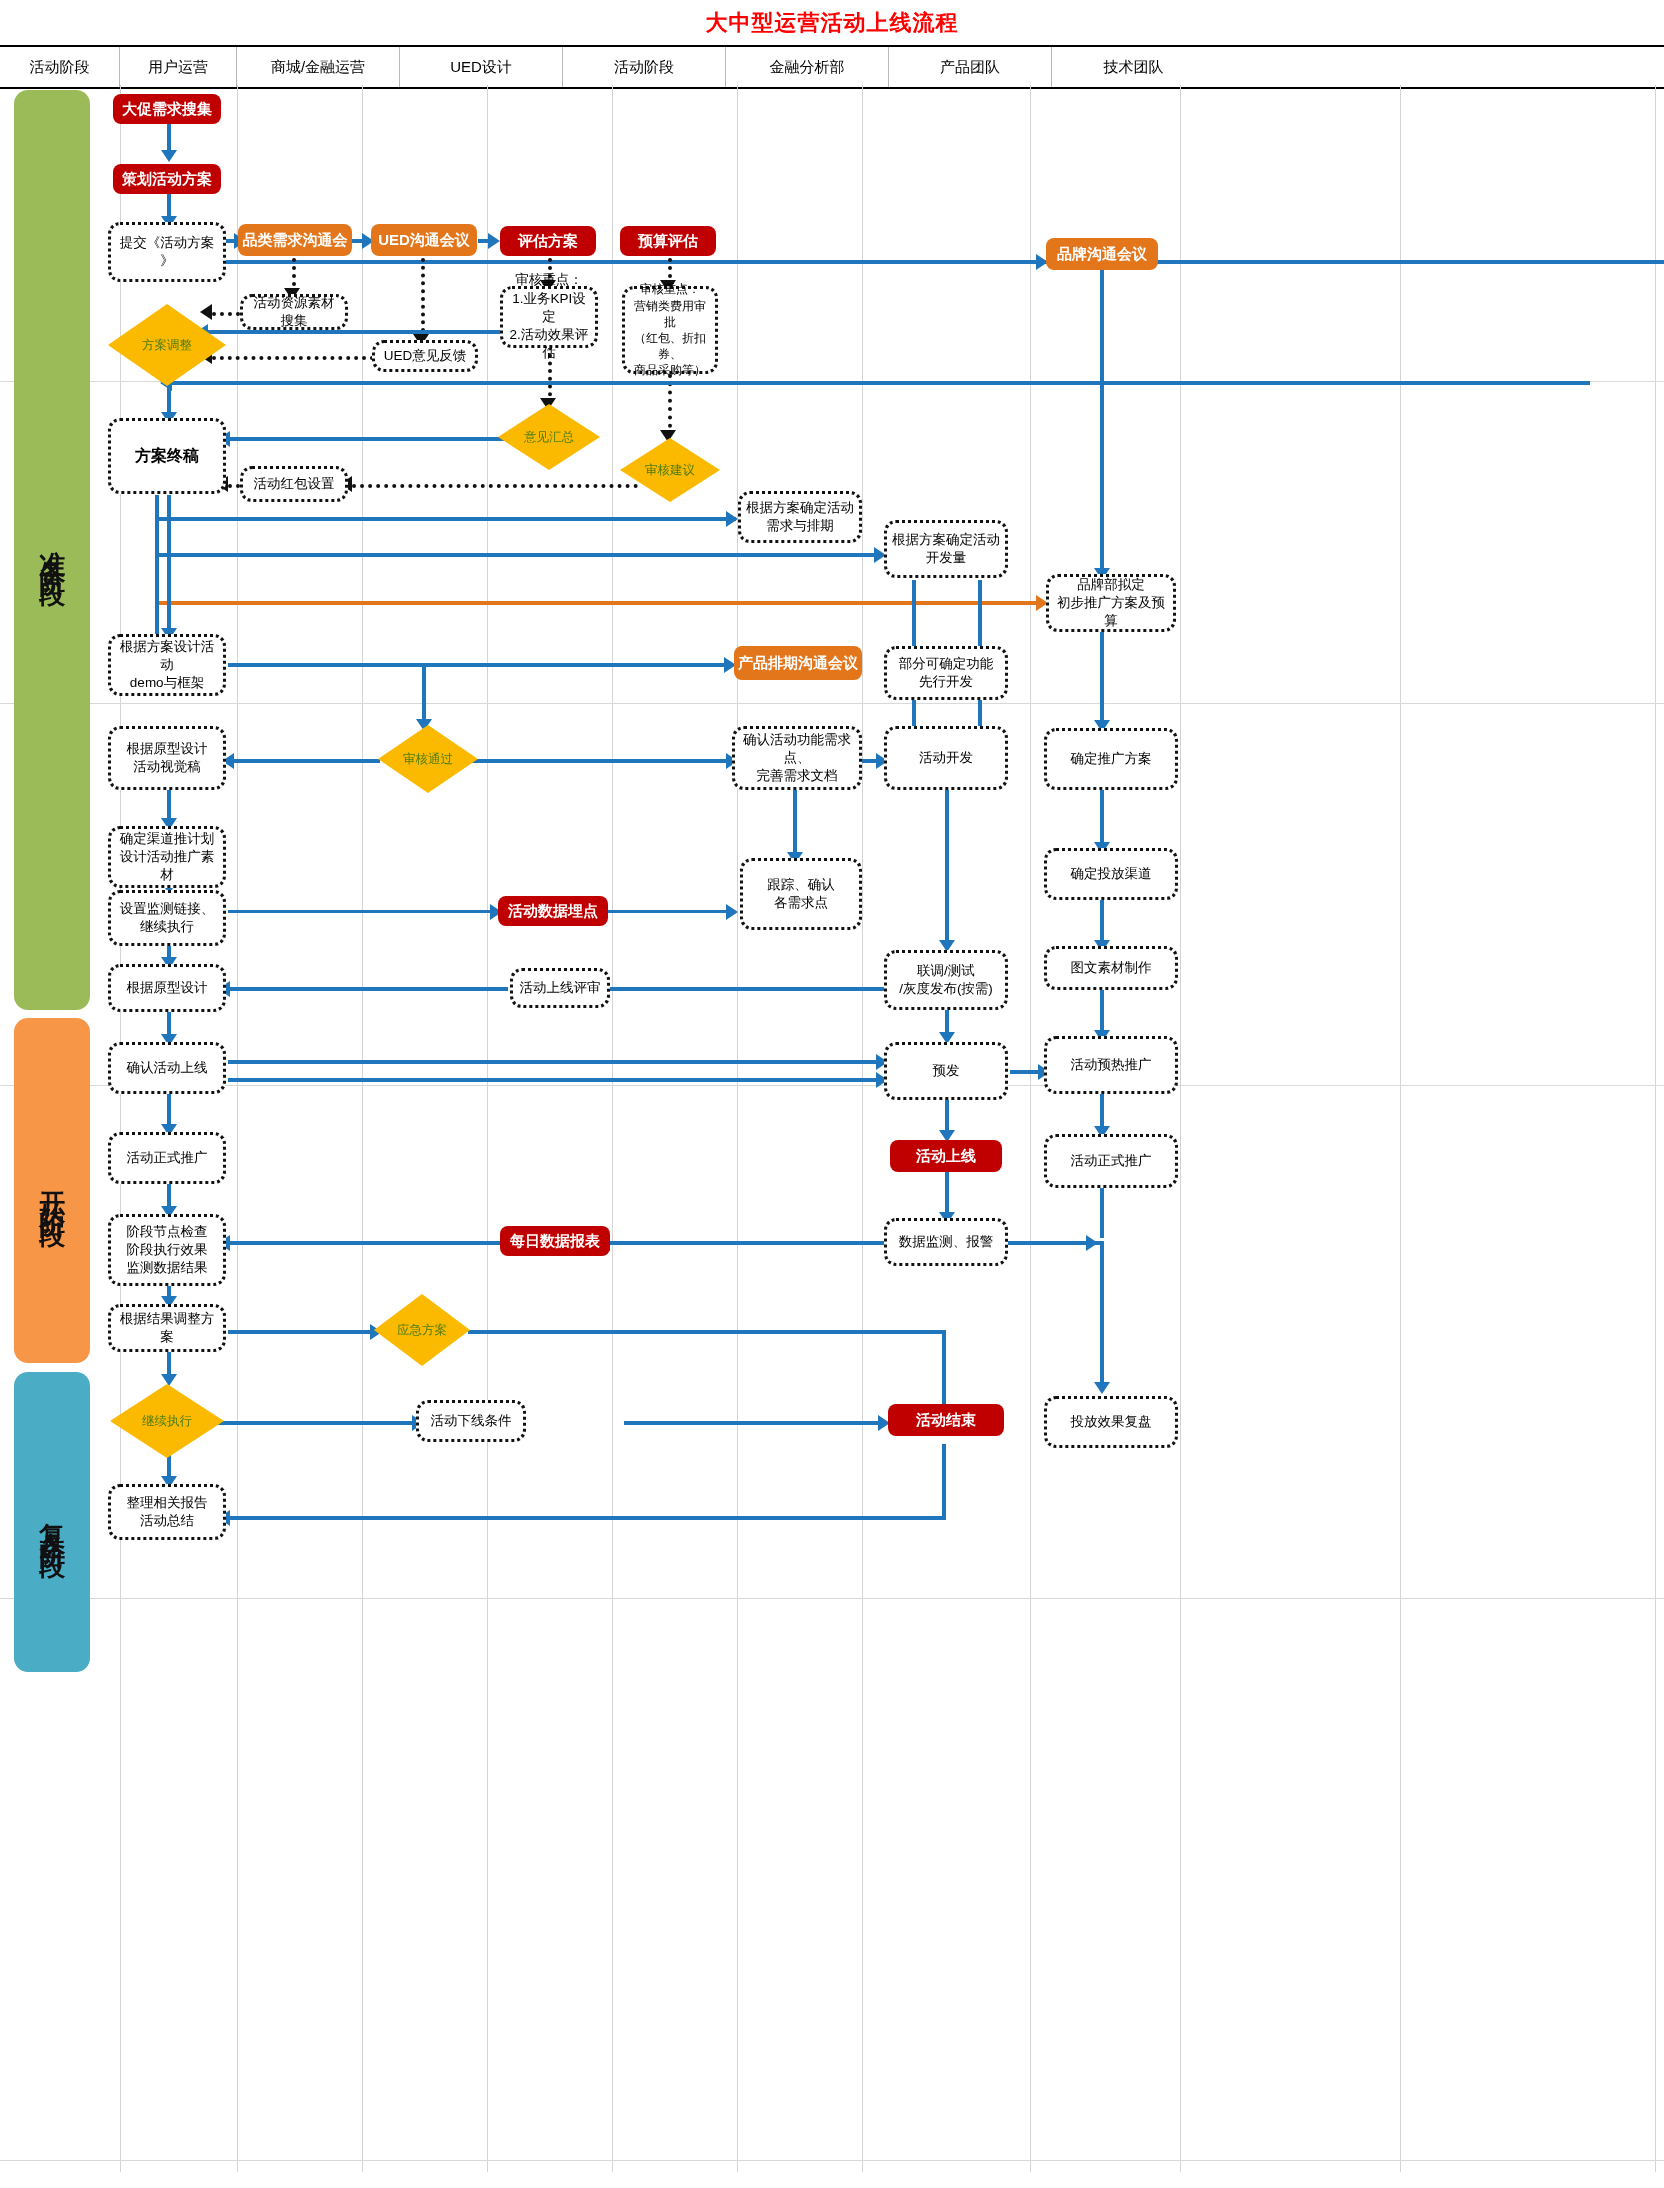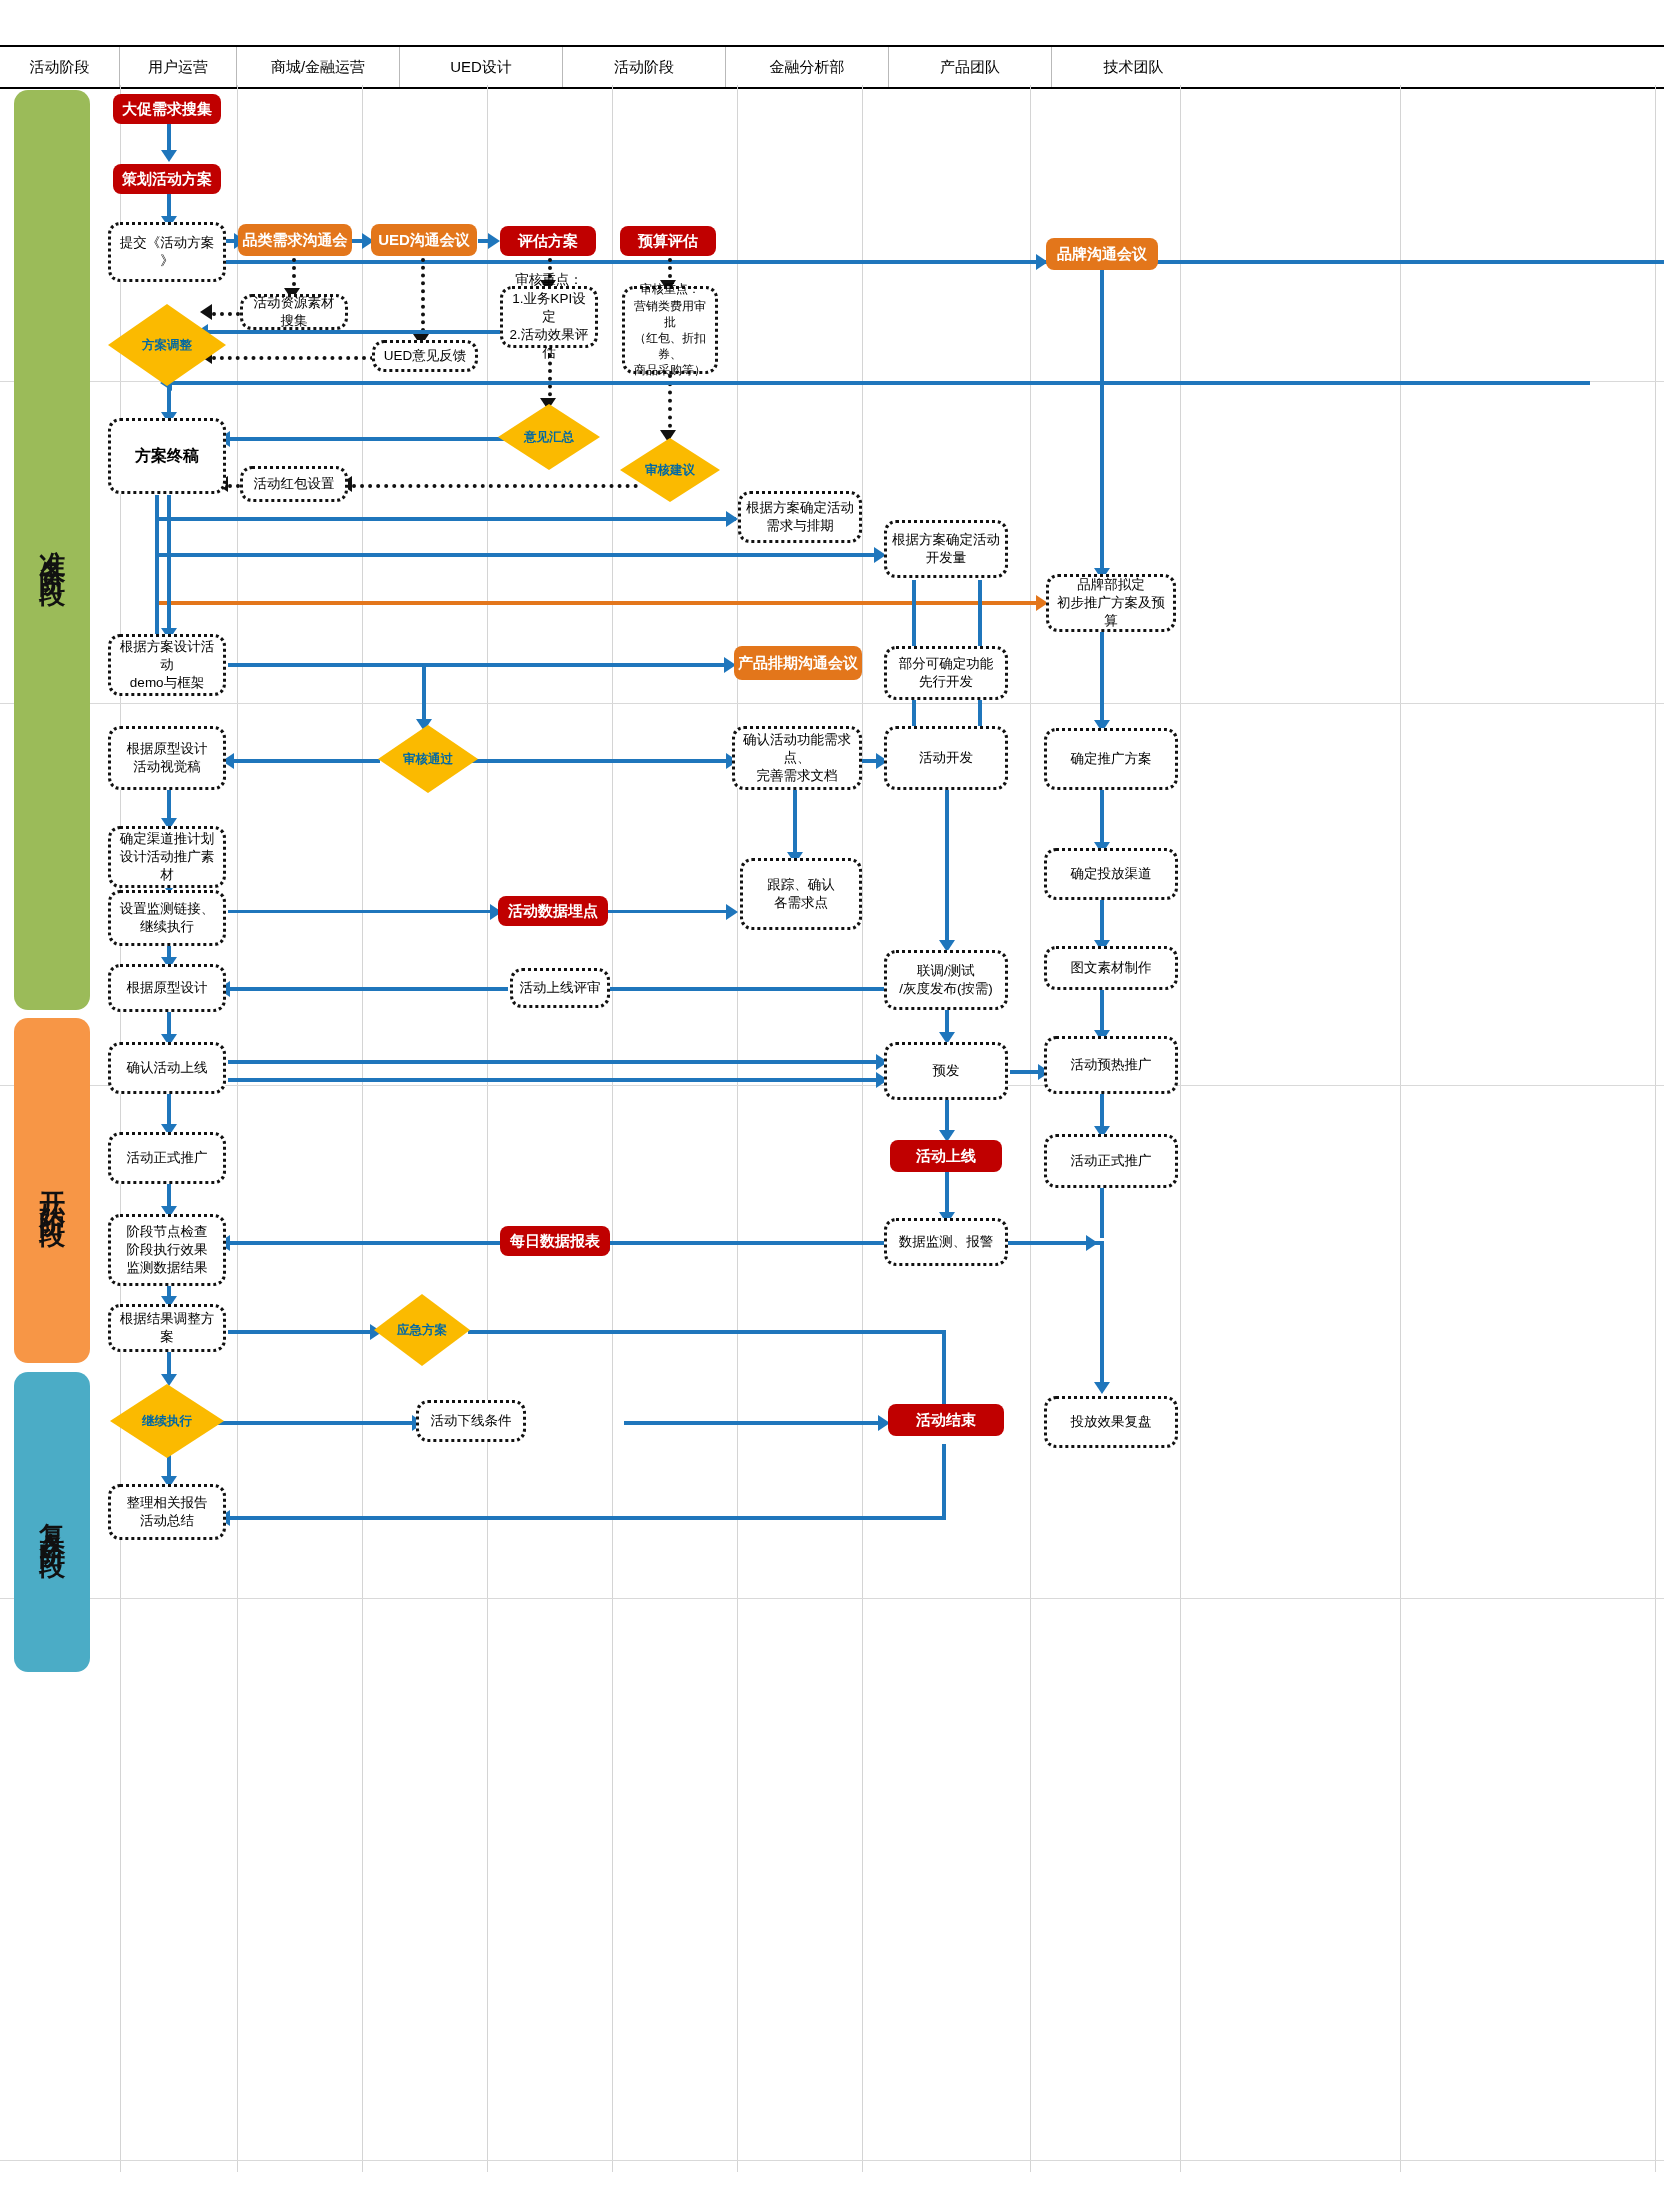--- a/index.html
+++ b/index.html
@@ -32,21 +32,21 @@
   .node{position:absolute;box-sizing:border-box;display:flex;
     align-items:center;justify-content:center;text-align:center;
     font-size:13.5px;color:#000;line-height:1.35;padding:2px 4px;}
 
   .n-dotted{border:3px dotted #111;border-radius:12px;background:#fff;}
   .n-red{background:#C00000;color:#fff;font-weight:bold;border-radius:8px;font-size:15px;}
   .n-orange{background:#E3761B;color:#fff;font-weight:bold;border-radius:8px;font-size:15px;}
   .n-diamond{background:transparent;}
   .n-diamond .dia{position:absolute;left:0;top:0;width:100%;height:100%;
     background:#FBBA00;clip-path:polygon(50% 0,100% 50%,50% 100%,0 50%);}
-  .n-diamond .dlab{position:relative;z-index:2;font-size:12.5px;color:#0369a1;font-weight:bold;}
+  .n-diamond .dlab{position:relative;z-index:2;font-size:12.5px;color:#4d7c0f;font-weight:normal;}
 
   
   .ln{position:absolute;background:#1F76BC;}
   .ln.h{height:4px;}
   .ln.v{width:4px;}
   .ln.orange{background:#E3761B;}
   .ln.thin{height:3px;}
 
   .ar{position:absolute;width:0;height:0;}
   .ar.r{border-top:8px solid transparent;border-bottom:8px solid transparent;border-left:12px solid #1F76BC;}
@@ -60,20 +60,21 @@
   .dln.v{width:0;border-left:4px dotted #111;}
   .dar{position:absolute;width:0;height:0;}
   .dar.d{border-left:8px solid transparent;border-right:8px solid transparent;border-top:12px solid #111;}
   .dar.l{border-top:8px solid transparent;border-bottom:8px solid transparent;border-right:12px solid #111;}
 </style>
 </head>
 <body>
 
 <div id="root">
 
+  <div id="title">大中型运营活动上线流程</div>
 
   <div id="header">
     <div class="hcell" style="width:120px">活动阶段</div>
     <div class="hcell" style="width:117px">用户运营</div>
     <div class="hcell" style="width:163px">商城/金融运营</div>
     <div class="hcell" style="width:163px">UED设计</div>
     <div class="hcell" style="width:163px">活动阶段</div>
     <div class="hcell" style="width:163px">金融分析部</div>
     <div class="hcell" style="width:163px">产品团队</div>
     <div class="hcell" style="width:163px">技术团队</div>

